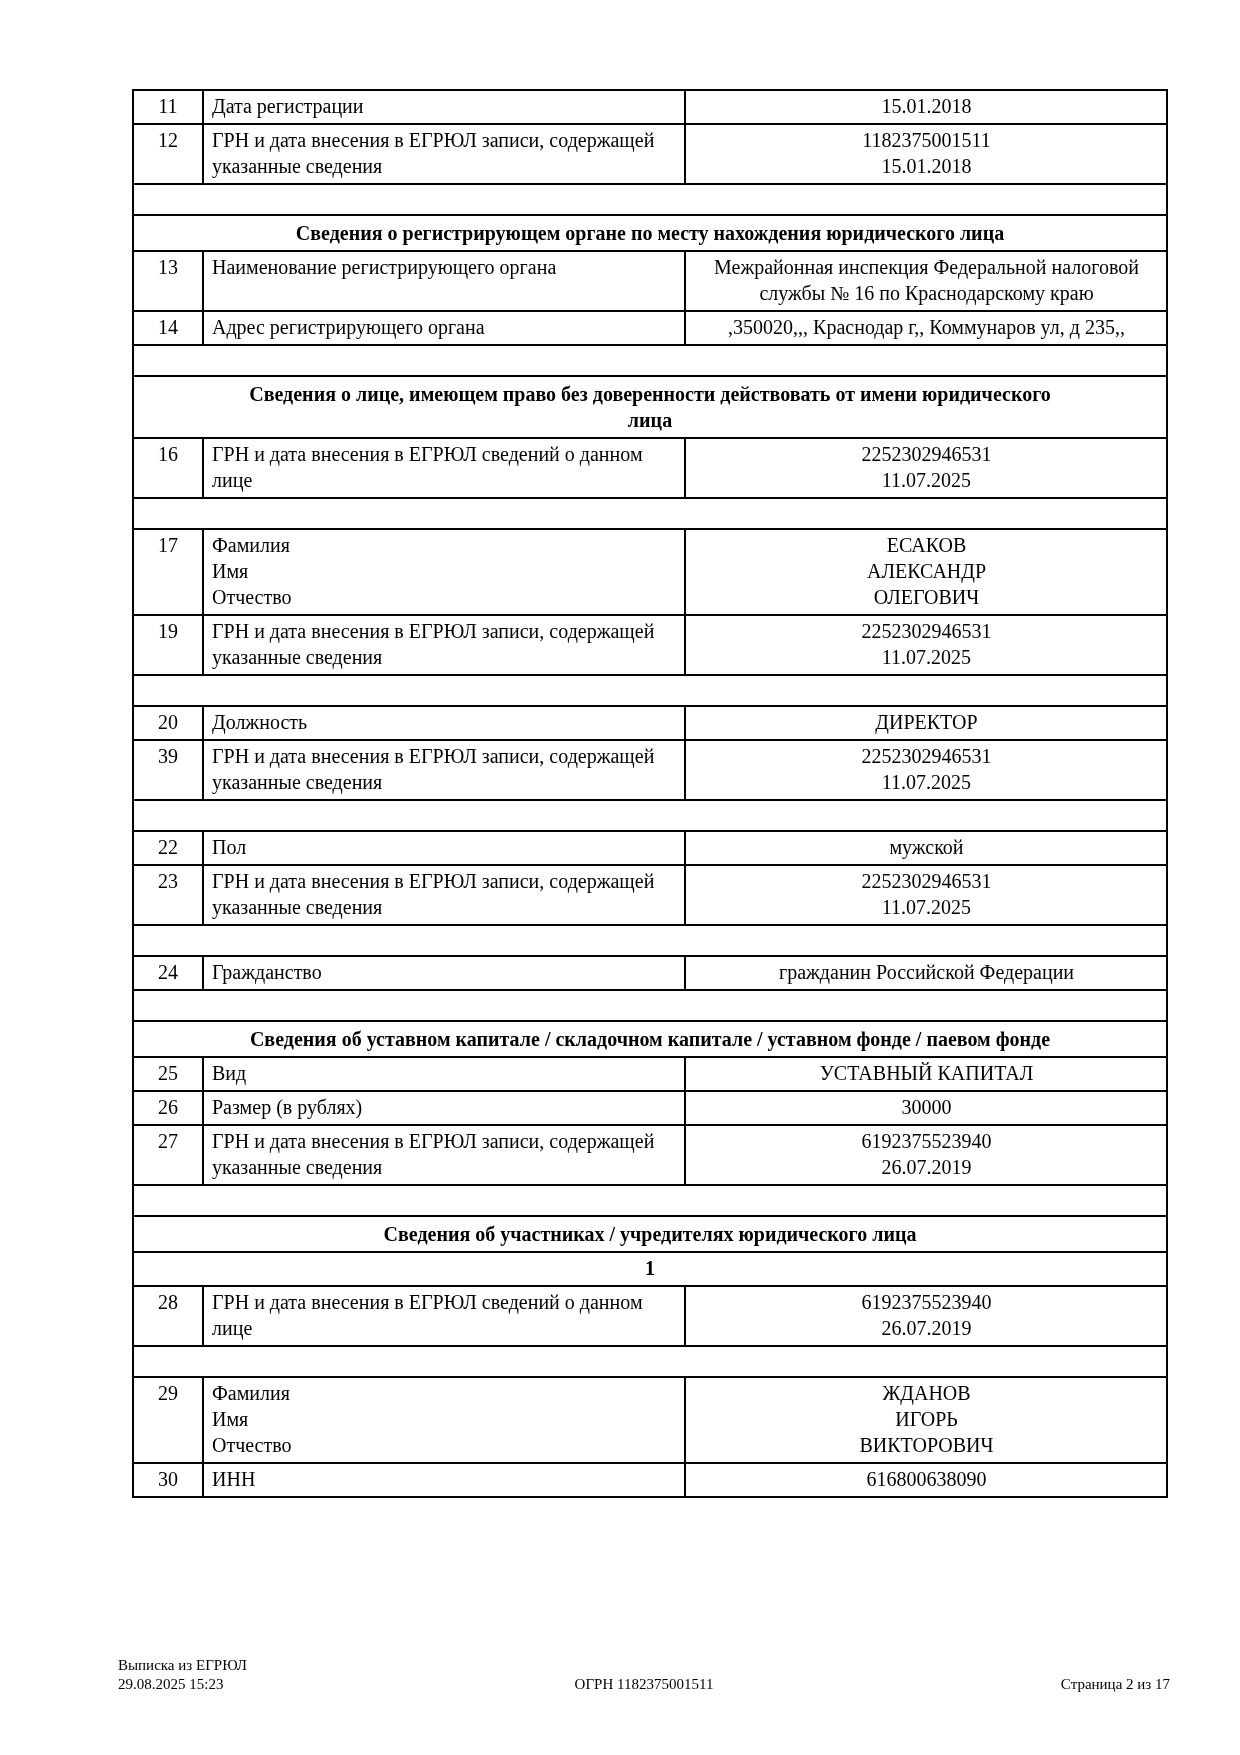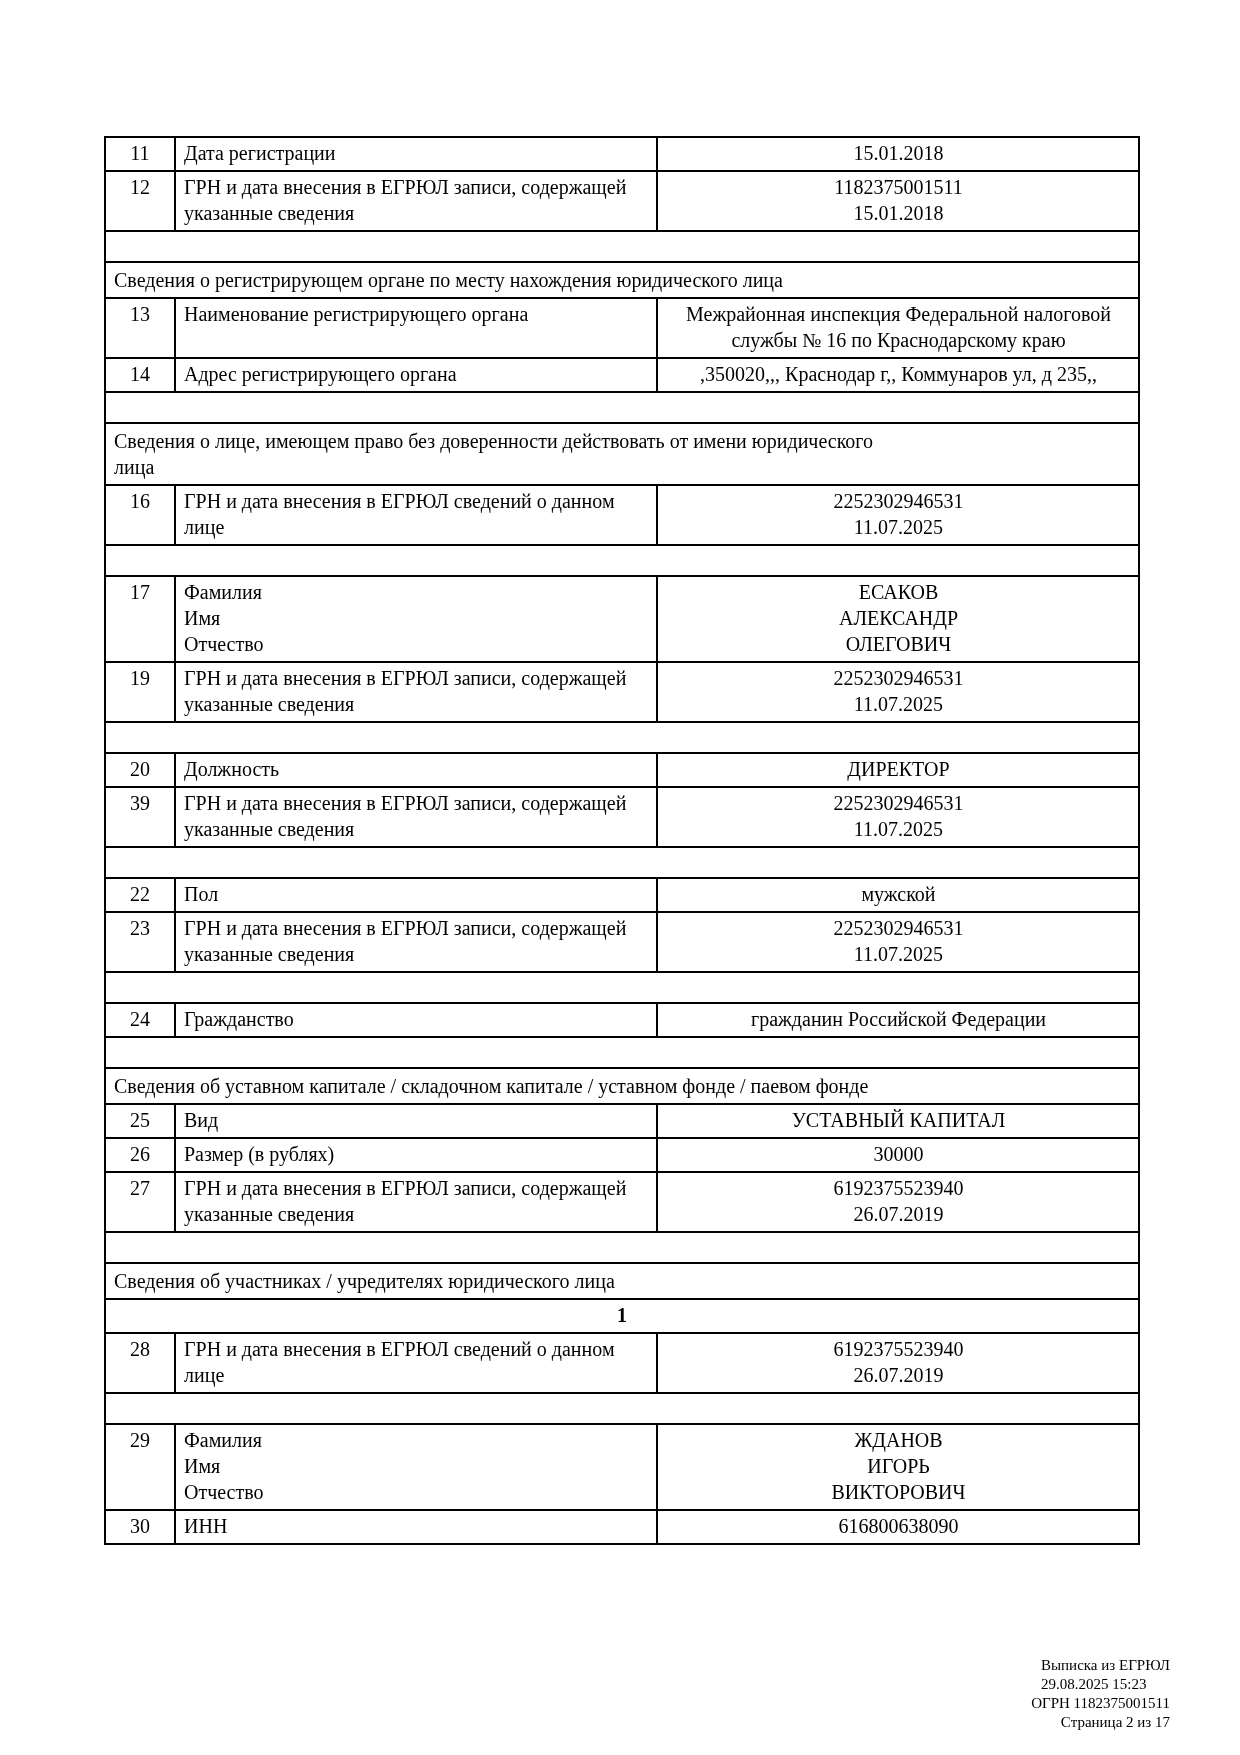--- a/index.html
+++ b/index.html
@@ -10,28 +10,27 @@
   body {
     width: 1240px;
     height: 1755px;
     position: relative;
     overflow: hidden;
     font-family: "Liberation Serif", "DejaVu Serif", serif;
     color: #000;
   }
   .doc-table {
     position: absolute;
-    left: 104px;
+    left: 132px;
     top: 89px;
     width: 1034px;
     border-collapse: collapse;
     table-layout: fixed;
     font-size: 20px;
     line-height: 26px;
-    margin-top: 47px;
   }
   .doc-table td {
     border: 2px solid #000;
     vertical-align: top;
     padding: 2px 8px 4px 8px;
   }
   .num-cell {
     text-align: center;
     padding-left: 2px !important;
     padding-right: 2px !important;
@@ -39,42 +38,42 @@
   .label-cell {
     white-space: pre-line;
     padding-left: 8px !important;
   }
   .value-cell {
     white-space: pre-line;
     padding-left: 9px !important;
     text-align: center;
   }
   .section-cell {
-    font-weight: normal;
+    text-align: center;
+    font-weight: bold;
     white-space: pre-line;
     padding-top: 4px !important;
   }
   .sub-cell {
     text-align: center;
     font-weight: bold;
   }
   .spacer-cell {
     height: 29px;
     padding: 0 !important;
   }
   .footer {
     position: absolute;
     left: 118px;
     top: 1656px;
     width: 1052px;
     display: flex;
     align-items: flex-end;
     font-size: 15px;
     line-height: 19px;
-    flex-direction: column;
   }
   .footer-left  { flex: 1; text-align: left; }
   .footer-center{ flex: 1; text-align: center; }
   .footer-right { flex: 1; text-align: right; }
 </style>
 </head>
 <body>
 
 <table class="doc-table">
   <colgroup>

